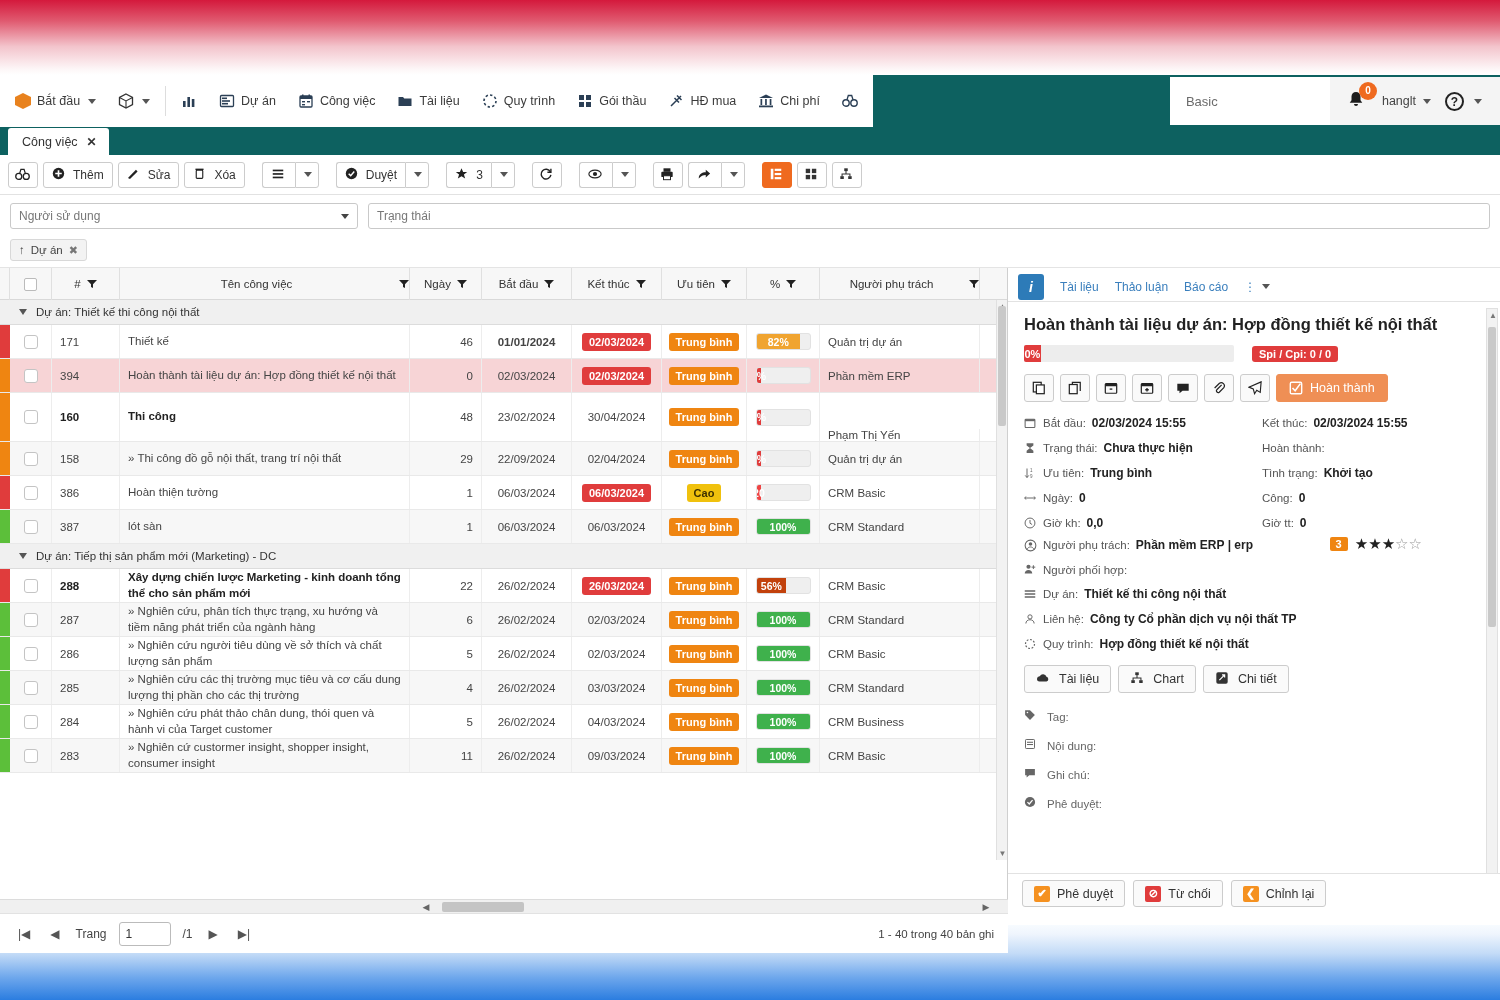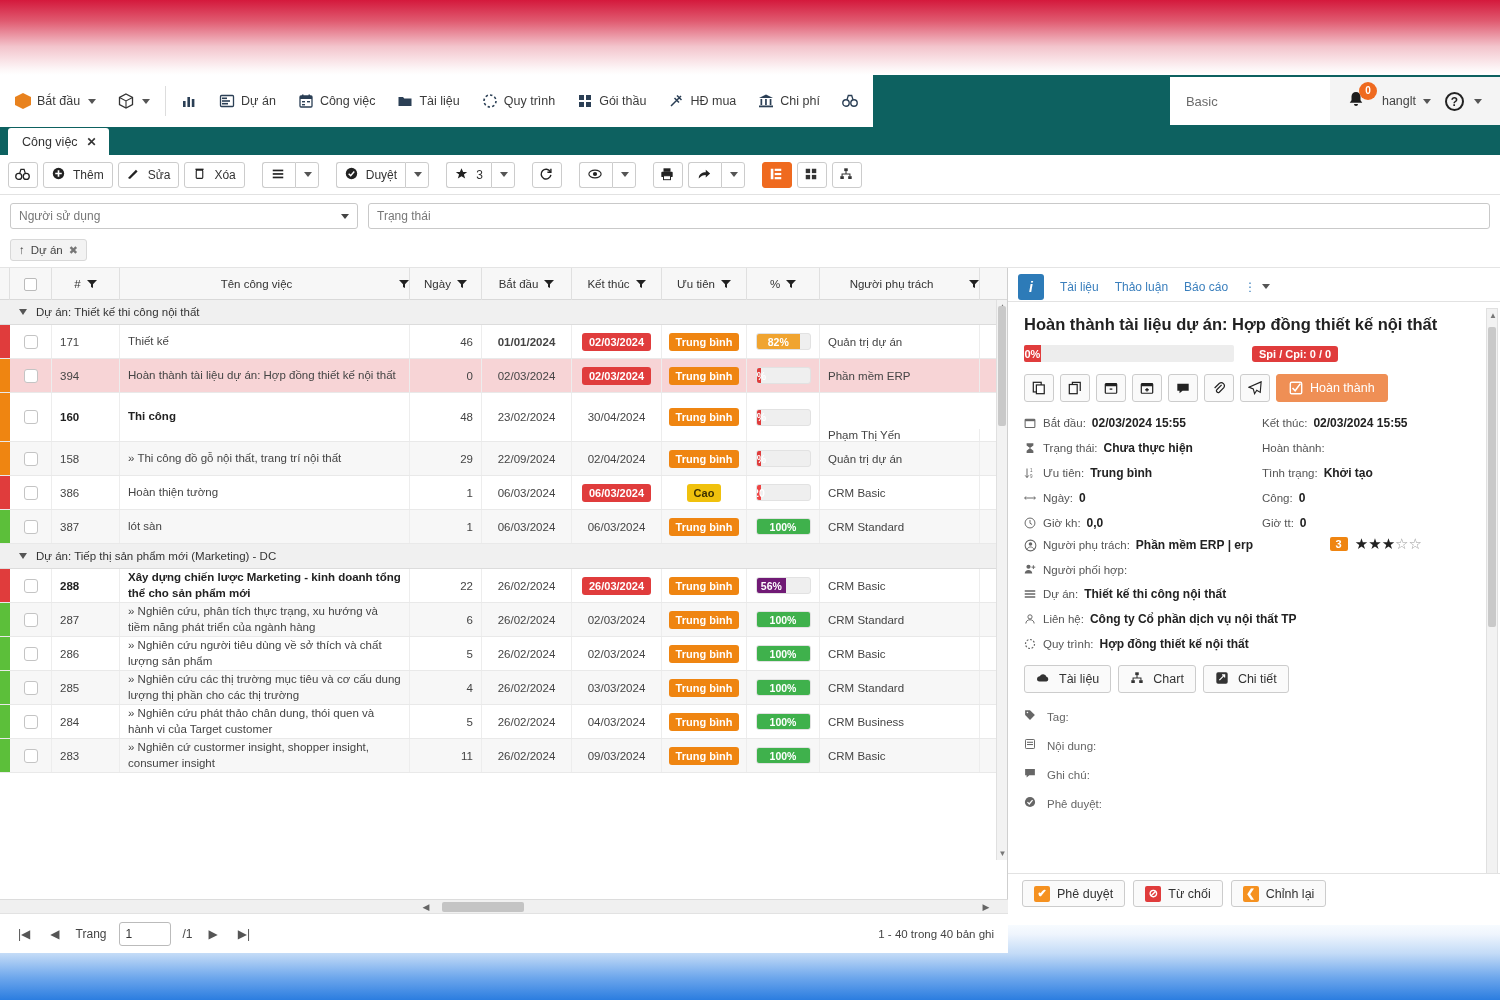--- a/index.html
+++ b/index.html
@@ -831,21 +831,21 @@
               <div class="cell right c-days" style="width:72px;">22</div>
               <div class="cell ctr c-start" style="width:90px;">26/02/2024</div>
               <div class="cell ctr c-end" style="width:90px;">
                 <span class="pill pill-red">26/03/2024</span>
               </div>
               <div class="cell ctr c-prio" style="width:85px;">
                 <span class="pill pill-orange">Trung bình</span>
               </div>
               <div class="cell ctr c-pct" style="width:73px;">
                 <div class="pbar">
-                  <div class="pfill" style="width:56%;background:#701a75;">
+                  <div class="pfill" style="width:56%;background:#c2410c;">
                     <span class="ptext">56%</span>
                   </div>
                 </div>
               </div>
               <div class="cell c-owner" style="width:160px;">CRM Basic</div>
             </div>
             <div class="row alt">
               <div class="colorbar" style="background:#5cbf3a;"></div>
               <div class="cell ctr c-chk" style="width:42px;">
                 <span class="cbox"></span>

